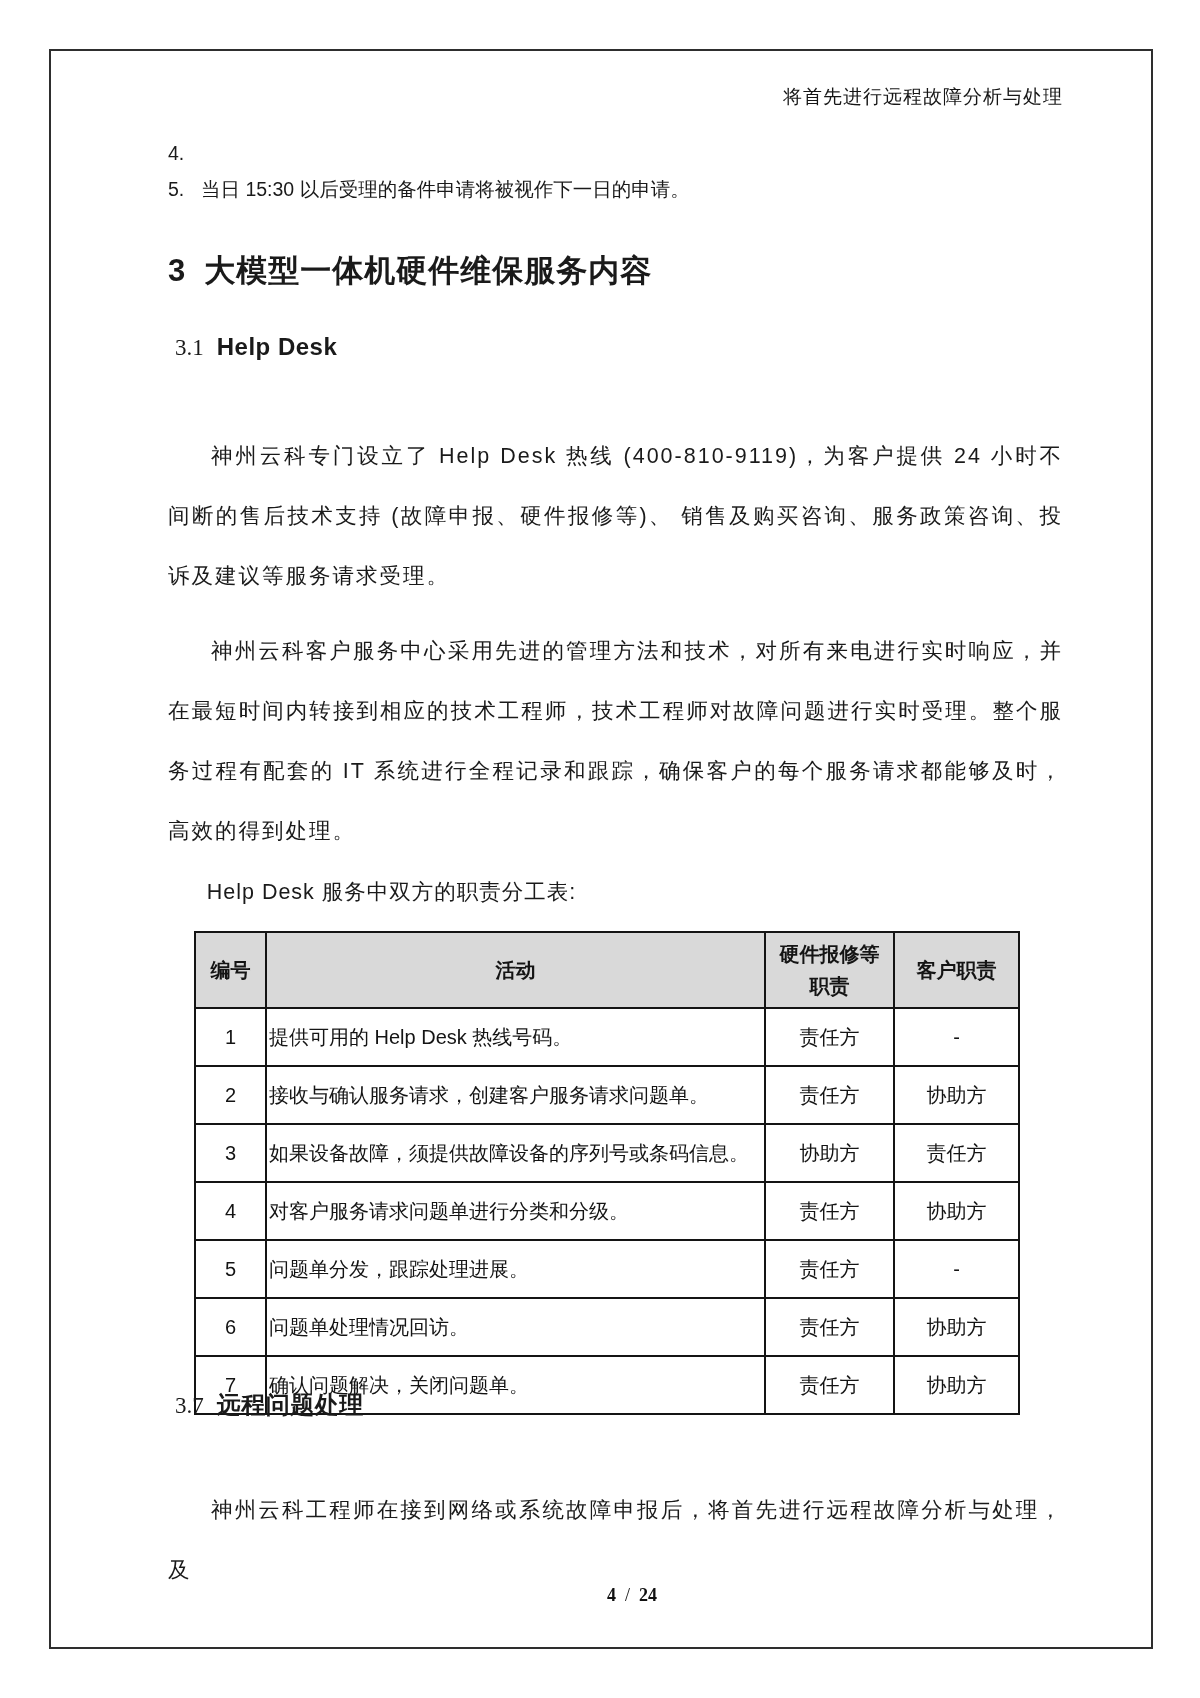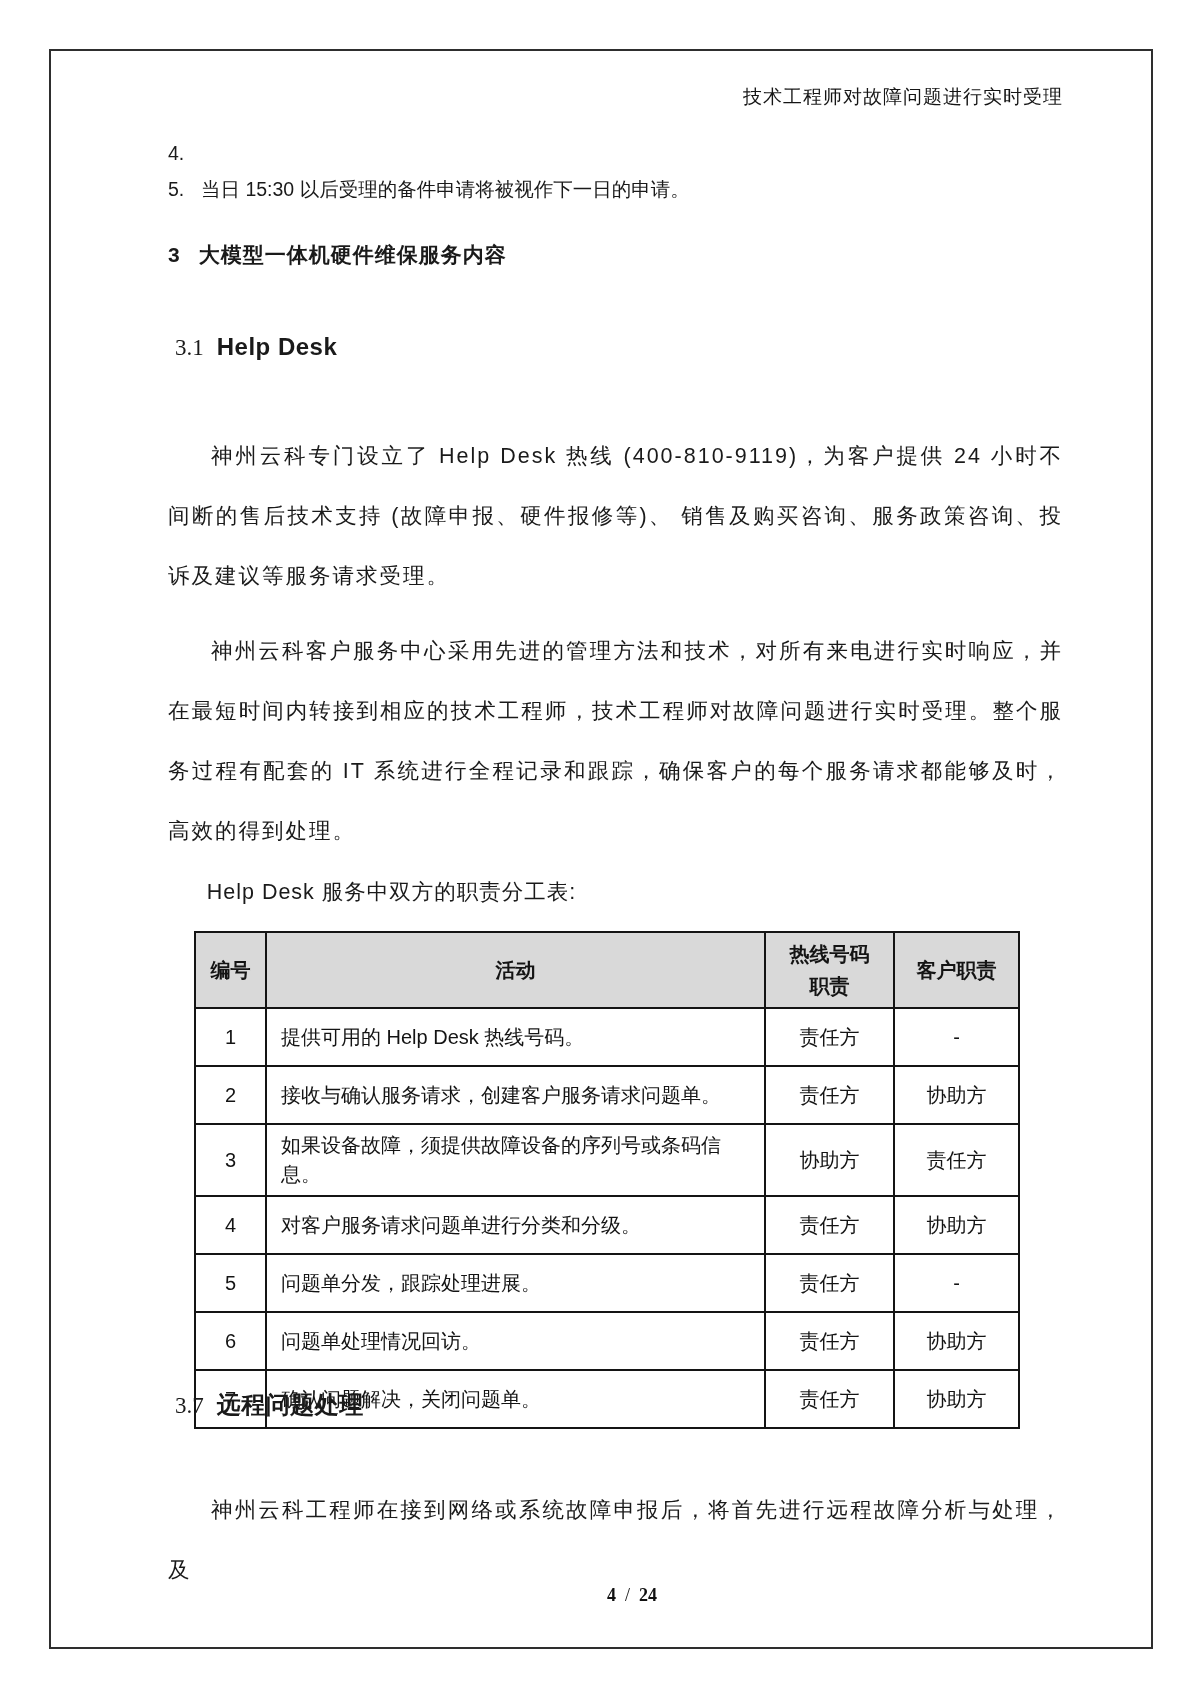--- a/index.html
+++ b/index.html
@@ -33,22 +33,22 @@
   .num-list { left: 168px; top: 141px; width: 895px; }
   .list-item {
     display: flex;
     margin-bottom: 12px;
     font-size: 19.5px;
     line-height: 24px;
   }
   .list-marker { width: 33px; flex: none; }
 
   .h1 {
-    left: 168px; top: 241px;
-    font-size: 21px;
+    left: 168px; top: 250px;
+    font-size: 31px;
     font-weight: bold;
     letter-spacing: 1px;
     white-space: nowrap;
   }
   .h1 .h-num { margin-right: 18px; }
 
   .h2 { left: 175px; white-space: nowrap; text-align: right; }
   .h2 .h-num {
     font-family: "Liberation Serif", "DejaVu Serif", serif;
     font-size: 23px;
@@ -108,40 +108,40 @@
     padding: 2px 6px;
   }
   .resp-table td {
     height: 44px;
     line-height: 29px;
     text-align: center;
     padding: 3px 6px;
   }
   .resp-table td.cell-activity {
     text-align: left;
-    padding: 6px 14px;
+    padding: 6px 2px;
   }
 
   .footer {
     left: 0; top: 1585px; width: 1200px;
     text-align: center;
     font-family: "Liberation Serif", "DejaVu Serif", serif;
     font-weight: bold;
     font-size: 18px;
     color: #111111;
     margin-left: 32px;
   }
   .footer .sep { font-weight: normal; margin: 0 9px; }
 </style>
 </head>
 <body>
 
 <div class="page-frame"></div>
 
-<div class="abs header-title">技术工程师对故障问题进行实时受理</div>
+<div class="abs header-title">将首先进行远程故障分析与处理</div>
 
 <div class="abs num-list">
   <div class="list-item">
     <span class="list-marker">4.</span>
   </div>
   <div class="list-item">
     <span class="list-marker">5.</span>
     <span class="list-text">当日 15:30 以后受理的备件申请将被视作下一日的申请。</span>
   </div>
 </div>
@@ -165,21 +165,21 @@
     <colgroup>
       <col class="col-no">
         <col class="col-act">
         <col class="col-dc">
         <col class="col-cu">
     </colgroup>
     <thead>
       <tr>
         <th>编号</th>
         <th>活动</th>
-        <th>热线号码
+        <th>硬件报修等
 职责</th>
         <th>客户职责</th>
       </tr>
     </thead>
     <tbody>
       <tr>
         <td>1</td>
         <td class="cell-activity">提供可用的 Help Desk 热线号码。</td>
         <td>责任方</td>
         <td>-</td>

